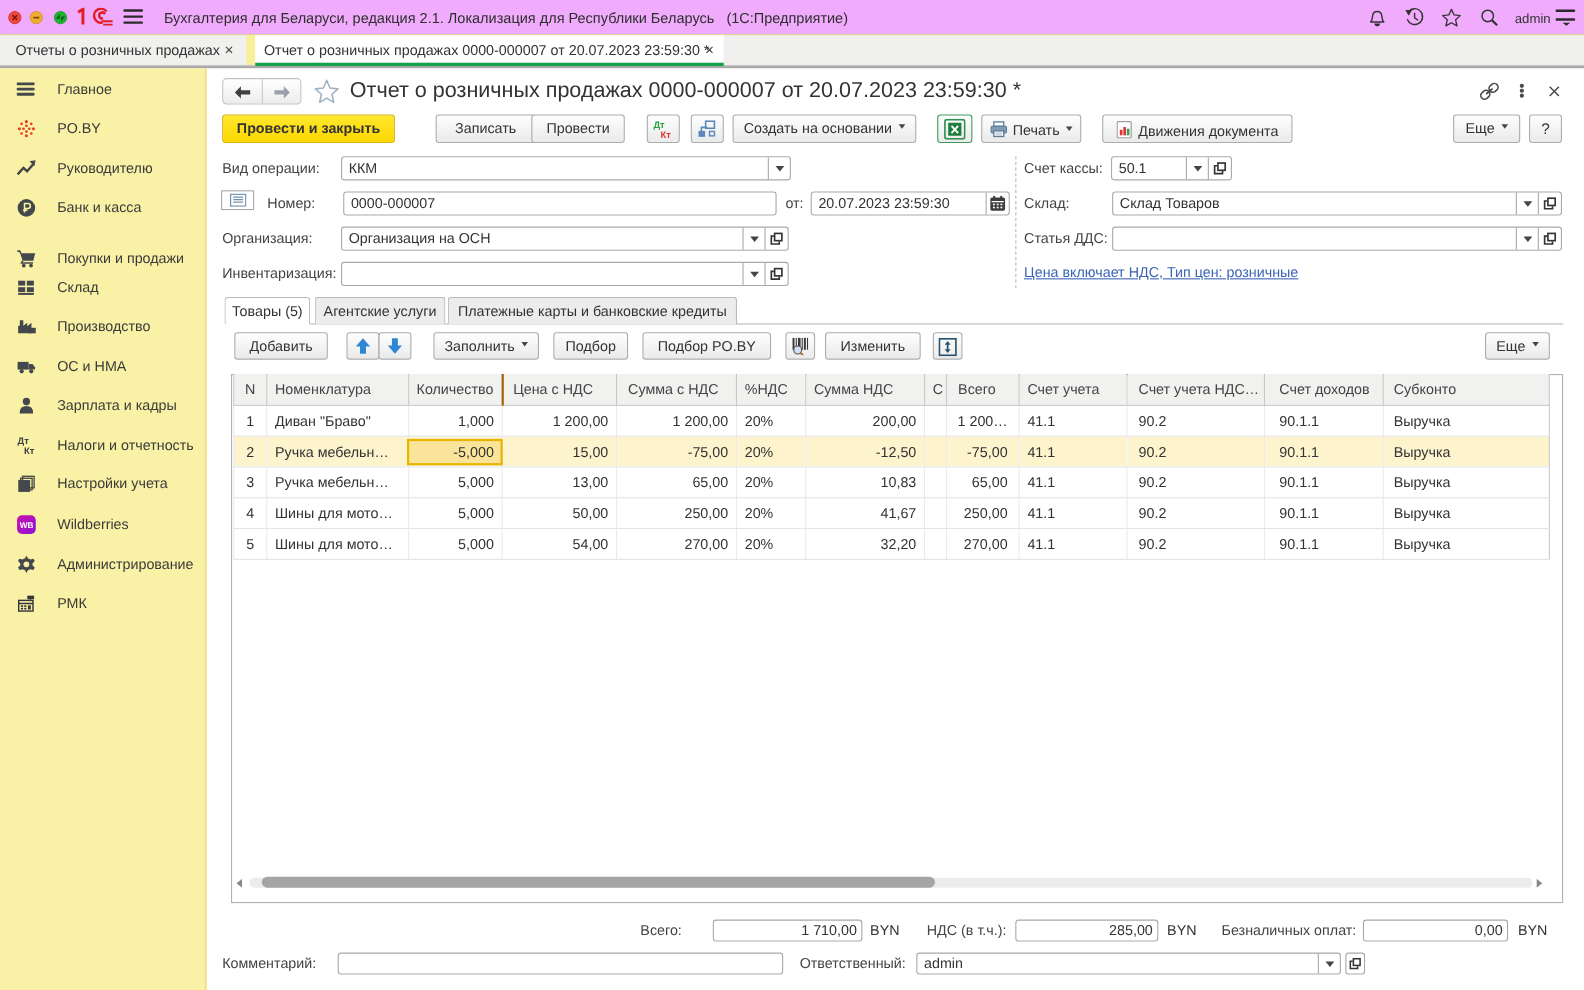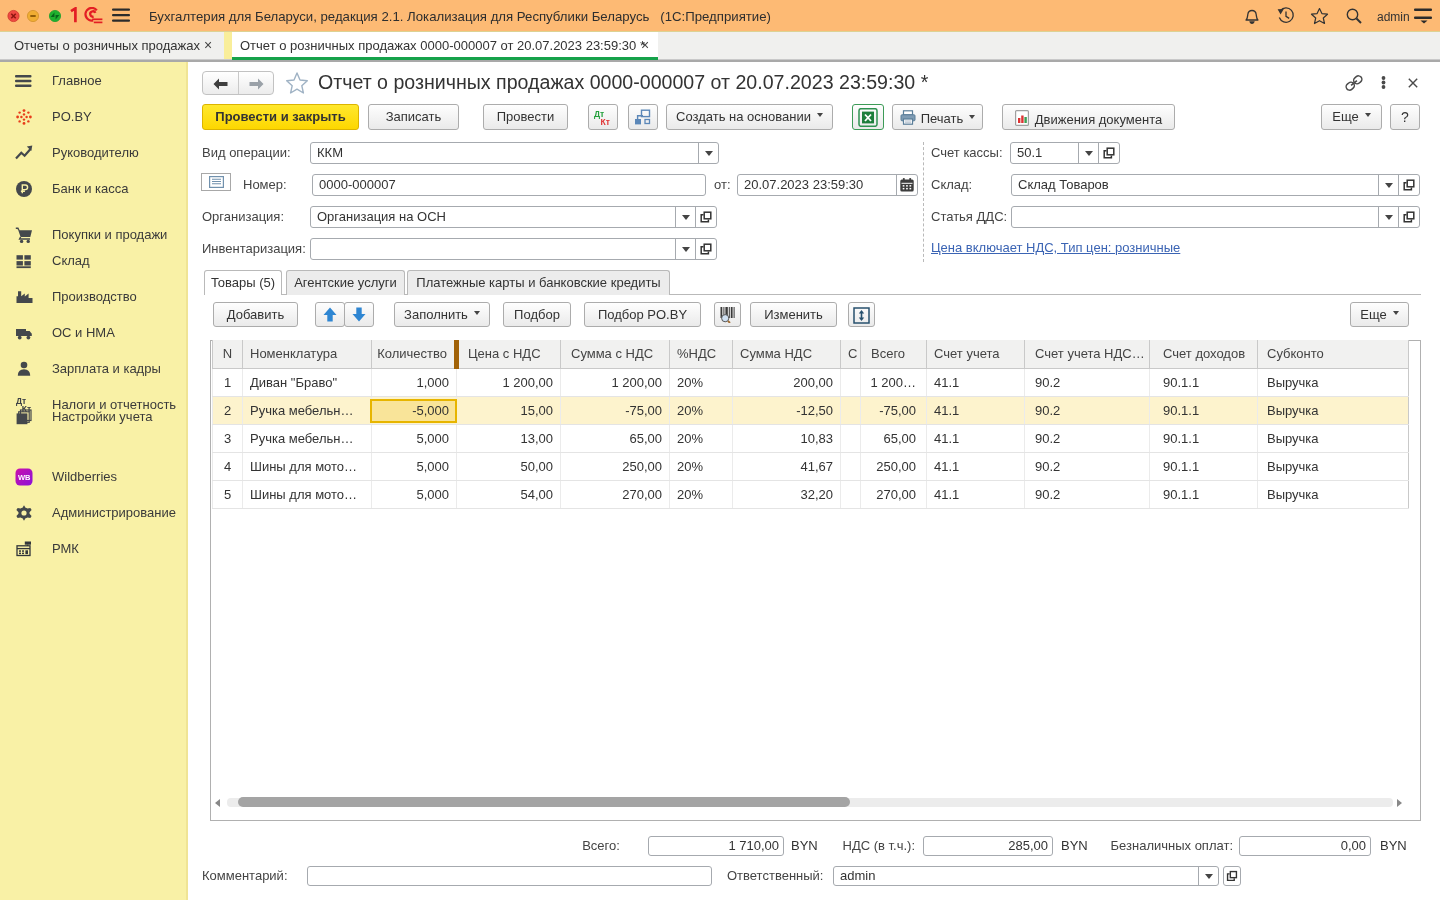--- a/index.html
+++ b/index.html
@@ -1,38 +1,38 @@
 <!DOCTYPE html>
 <html><head><meta charset="utf-8">
 <style>
 *{margin:0;padding:0;box-sizing:border-box}
 html,body{width:1440px;height:900px;overflow:hidden;background:#fff;
 font-family:"Liberation Sans",sans-serif;font-size:13px;color:#333}
 .abs{position:absolute}
-#topbar{position:absolute;left:0;top:0;width:1440px;height:31px;background:#fdba74}
+#topbar{position:absolute;left:0;top:0;width:1440px;height:31px;background:#f0abfc}
 #tstrip{position:absolute;left:0;top:31px;width:1440px;height:29px;background:#f0f0ee;border-top:1px solid #ddd293}
 #dline{position:absolute;left:0;top:60px;width:1440px;height:2px;background:#a9a9a9}
 #sidebar{position:absolute;left:0;top:62px;width:188px;height:838px;background:#f9f1a6;border-right:2px solid #f0e494}
 .mi{position:absolute;left:0;width:188px;height:24px}
 .mi svg{position:absolute;left:15px;top:3px}
 .mi span{position:absolute;left:52px;top:0;line-height:24px;color:#3a3a3a}
 .btn{position:absolute;height:26px;border:1px solid #acacac;border-radius:3px;
 background:linear-gradient(#fefefe,#eaeaea);text-align:center;line-height:24px;color:#333;white-space:nowrap}
 .car{display:inline-block;width:0;height:0;border:3.5px solid transparent;border-top:4.5px solid #444;margin-left:6px;vertical-align:1px}
 .lbl{position:absolute;height:22px;line-height:22px;color:#444;white-space:nowrap}
 .ctrl{position:absolute;height:22px;border:1px solid #a6aaaf;border-radius:3px;background:#fff;display:flex}
 .ct{flex:1;line-height:20px;padding-left:6px;overflow:hidden;white-space:nowrap}
 .cs{width:20px;border-left:1px solid #a6aaaf;position:relative}
 .cs i{position:absolute;left:50%;top:50%;margin:-2px 0 0 -4px;width:0;height:0;border:4px solid transparent;border-top:5px solid #444}
 .co{width:21px;border-left:1px solid #a6aaaf;position:relative}
 .co svg,.cs svg{position:absolute;left:50%;top:50%;transform:translate(-50%,-50%)}
 .tab2{position:absolute;top:270px;height:25px;border:1px solid #b9b9b9;border-bottom:none;border-radius:3px 3px 0 0;text-align:center;line-height:24px;background:#ececec}
 td,th{font-weight:normal;white-space:nowrap;overflow:hidden}
 th.hl{border-right:1px solid #c9c9c9;border-bottom:1px solid #c9c9c9;text-align:left;padding-left:7px}
-th.hr{border-right:5px solid #a16207;border-bottom:1px solid #c9c9c9;text-align:right;padding-right:7px}
+th.hr{border-right:2px solid #a16207;border-bottom:1px solid #c9c9c9;text-align:right;padding-right:7px}
 tbody tr{height:28px}
 tbody td{border-right:1px solid #ebebeb;border-bottom:1px solid #e4e4e4}
 td.cn{text-align:center;border-left:1px solid #ebebeb}
 td.cl{text-align:left;padding-left:7px}
 td.cr{text-align:right;padding-right:7px}
 thead th:first-child{border-left:1px solid #c9c9c9}
 tbody td:last-child,thead th:last-child{border-right:1px solid #c9c9c9}
 </style></head>
 <body>
 
@@ -187,21 +187,21 @@
     </svg>
     <span>Зарплата и кадры</span>
   </div>
 <div class="mi" style="top:393px">
     <svg width="18" height="18" viewBox="0 0 18 18">
       <text x="1" y="8" font-size="8.5" font-weight="bold" fill="#3d4145" font-family="Liberation Sans">Дт</text>
       <text x="6.8" y="16.4" font-size="8.5" font-weight="bold" fill="#3d4145" font-family="Liberation Sans">Кт</text>
     </svg>
     <span>Налоги и отчетность</span>
   </div>
-<div class="mi" style="top:405px">
+<div class="mi" style="top:428px">
     <svg width="18" height="18" viewBox="0 0 18 18">
       <g fill="none" stroke="#44484c" stroke-width="1.2">
         <rect x="5.5" y="2" width="10.5" height="10.5"></rect>
         <rect x="3.7" y="3.8" width="10.5" height="10.5"></rect>
       </g>
       <rect x="1.6" y="5.4" width="10.8" height="10.8" fill="#44484c"></rect>
     </svg>
     <span>Настройки учета</span>
   </div>
 <div class="mi" style="top:465px">
@@ -274,21 +274,21 @@
       <circle cx="4.5" cy="2" r="1.9"></circle>
       <circle cx="4.5" cy="6.5" r="1.9"></circle>
       <circle cx="4.5" cy="11" r="1.9"></circle>
     </g>
   </svg>
 <svg class="abs" style="left:1408px;top:78px" width="10" height="10" viewBox="0 0 10 10">
     <path d="M0.8 0.8 L9.2 9.2 M9.2 0.8 L0.8 9.2" stroke="#4a4a4a" stroke-width="1.4"></path>
   </svg>
 
 <div class="btn" style="left:202px;top:104px;width:157px;background:linear-gradient(#ffe82e,#fdd700);border-color:#dcb400;font-weight:bold">Провести и закрыть</div>
-<div class="btn" style="left:368px;top:104px;width:91px">Записать</div>
+<div class="btn" style="left:396px;top:104px;width:91px">Записать</div>
 <div class="btn" style="left:483px;top:104px;width:85px">Провести</div>
 <div class="btn" style="left:588px;top:104px;width:30px"><svg style="margin-top:3px" width="20" height="19" viewBox="0 0 20 19">
       <text x="1" y="8.5" font-size="8.5" font-weight="bold" fill="#23a03c" font-family="Liberation Sans">Дт</text>
       <text x="7.5" y="17" font-size="8.5" font-weight="bold" fill="#e03535" font-family="Liberation Sans">Кт</text>
     </svg></div>
 <div class="btn" style="left:628px;top:104px;width:30px"><svg style="margin-top:4px" width="18" height="17" viewBox="0 0 18 17">
       <g fill="none" stroke="#5b87b8" stroke-width="1.4">
         <path d="M3.6 10.5 V6.8 H9"></path>
         <rect x="7.5" y="1.2" width="8" height="6.4"></rect>
       </g>

